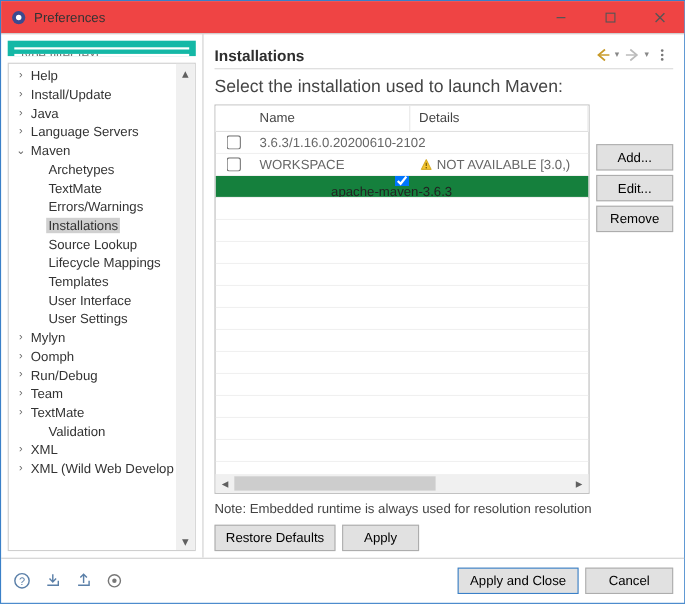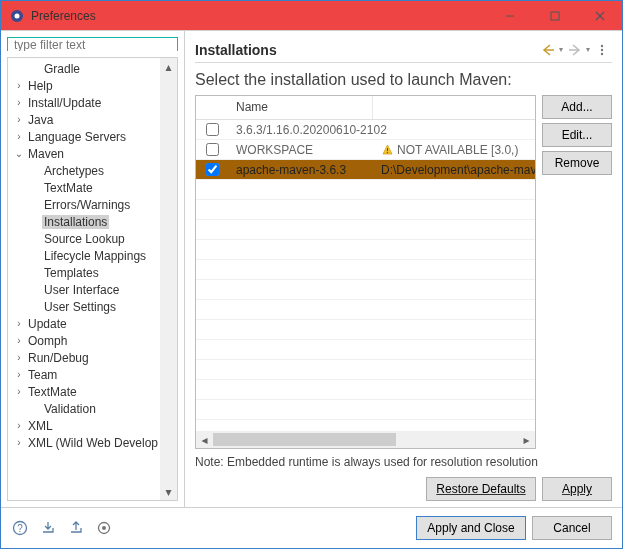--- a/index.html
+++ b/index.html
@@ -5,21 +5,21 @@
   * { box-sizing: border-box; }
   html, body { margin: 0; padding: 0; font-family: "Segoe UI", Tahoma, sans-serif; font-size: 12px; color: #333; }
   .window { width: 623px; height: 549px; background: #fff; border: 1px solid #3a80c8; display: flex; flex-direction: column; }
   .titlebar { height: 30px; background: #ef4444; display: flex; align-items: center; padding: 0 0 0 8px; border-bottom: 1px solid #d0d0d0; }
   .titlebar .icon { width: 16px; height: 16px; margin-right: 6px; display:flex; align-items:center; justify-content:center;}
   .titlebar .title { flex: 1; font-size: 12px; color: #333; }
   .titlebar .winbtn { width: 45px; height: 29px; display: flex; align-items: center; justify-content: center; color: #555; }
 
   .body { flex: 1; display: flex; overflow: hidden; }
   .left { width: 184px; border-right: 1px solid #cfcfcf; display: flex; flex-direction: column; }
-  .filter { margin: 6px; border: 1px solid #14b8a6; height: 14px; }
+  .filter { margin: 6px; border: 6px solid #14b8a6; height: 14px; }
   .filter input { width: 100%; height: 100%; border: none; outline: none; padding: 0 6px; font: inherit; color: #888; }
 
   .tree-wrap { flex: 1; display: flex; overflow: hidden; margin: 0 6px 6px 6px; border: 1px solid #cfcfcf; }
   .tree { flex: 1; overflow: hidden; padding-top: 2px; }
   .vscroll { width: 17px; background: #f0f0f0; display:flex; flex-direction:column; align-items:center;}
   .vscroll .arrow { height:17px; width:100%; display:flex; align-items:center; justify-content:center; color:#606060; background:#f0f0f0;}
   .vscroll .track { flex:1; background:#f0f0f0; position:relative; }
   .vscroll .thumb { position:absolute; top:0; left:2px; right:2px; height:80%; background:#cdcdcd; }
 
   .tree-item { display: flex; align-items: center; height: 17px; padding-left: 4px; white-space: nowrap; }
@@ -38,41 +38,41 @@
 
   .tablearea { display: flex; gap: 6px; flex:1; min-height:0;justify-content:space-between;}
   .tablebox { flex: 1; border: 1px solid #bcbcbc; display:flex; flex-direction:column; min-width:0;}
   .thead { display: flex; background: #fff; border-bottom: 1px solid #e0e0e0; height: 24px; }
   .thead .th { padding: 4px 8px; color: #444; border-right: 1px solid #e8e8e8; }
   .th.chk { width: 32px; border-right:none;}
   .th.name { width: 145px; }
   .th.details { flex: 1; }
   .tbody { flex:1; overflow:hidden; }
   .row { display: flex; align-items: center; height: 20px; border-bottom: 1px solid #f0f0f0; }
-  .row.sel { background: #a16207; }
+  .row.sel { background: #15803d; flex-direction: column; }
   .row .cell { padding: 0 8px; white-space: nowrap; overflow: hidden; }
   .cell.chk { width: 32px; display:flex; align-items:center; justify-content:center; }
   .cell.chk input { margin:0; }
   .cell.name { width: 145px; color:#666; display:flex; align-items:center; gap:4px;}
   .cell.name.sel { color:#222; }
   .cell.details { flex: 1; color:#666; display:flex; align-items:center; gap:4px;}
   .cell.details.sel { color:#222;}
   .grey { color:#9a9a9a; }
   .warn { width:12px; height:12px; display:inline-flex; align-items:center; justify-content:center;}
 
   .hscroll { height: 17px; background:#f0f0f0; display:flex; align-items:center;}
   .hscroll .arrow { width:17px; height:100%; display:flex; align-items:center; justify-content:center; color:#606060;}
   .hscroll .track { flex:1; position:relative; height:100%;}
   .hscroll .thumb { position:absolute; left:0; top:2px; bottom:2px; width:60%; background:#cdcdcd;}
 
-  .sidebtns { width: 70px; display:flex; flex-direction:column; gap:4px;}
+  .sidebtns { width: 70px; display:flex; flex-direction:column; gap:4px;margin-top:36px;}
   .btn { height: 24px; border: 1px solid #adadad; background: #e1e1e1; font: inherit; padding: 0 8px; cursor: default; display:flex; align-items:center; justify-content:center;}
   .btn.primary { border-color:#3a80c8; }
   .note { font-size: 12px; color: #444; margin-top:6px;}
-  .rightbtns { display:flex; justify-content:flex-end; gap:6px; margin-top:8px;text-decoration:underline;}
+  .rightbtns { display:flex; gap:6px; margin-top:8px;}
 
   .footer { border-top: 1px solid #cfcfcf; padding: 8px 10px; display:flex; align-items:center;}
   .footer .ficons { display:flex; gap:10px; align-items:center; }
   .footer .ficon { width:18px; height:18px; display:flex; align-items:center; justify-content:center;}
   .footer .spacer { flex:1;}
   .footer .btn { min-width: 90px; margin-left:6px;}
 </style>
 </head>
 <body>
 
@@ -103,24 +103,20 @@
       </div>
   </div>
 
   <div class="body">
     <div class="left">
       <div class="filter">
         <input type="text" placeholder="type filter text" style="">
       </div>
       <div class="tree-wrap">
         <div class="tree" id="tree">
-            <div class="tree-item depth1">
-              <span class="tw"></span>
-              <span class="lbl">Gradle</span>
-            </div>
             <div class="tree-item">
               <span class="tw">›</span>
               <span class="lbl">Help</span>
             </div>
             <div class="tree-item">
               <span class="tw">›</span>
               <span class="lbl">Install/Update</span>
             </div>
             <div class="tree-item">
               <span class="tw">›</span>
@@ -165,21 +161,21 @@
             <div class="tree-item depth1">
               <span class="tw"></span>
               <span class="lbl">User Interface</span>
             </div>
             <div class="tree-item depth1">
               <span class="tw"></span>
               <span class="lbl">User Settings</span>
             </div>
             <div class="tree-item">
               <span class="tw">›</span>
-              <span class="lbl">Update</span>
+              <span class="lbl">Mylyn</span>
             </div>
             <div class="tree-item">
               <span class="tw">›</span>
               <span class="lbl">Oomph</span>
             </div>
             <div class="tree-item">
               <span class="tw">›</span>
               <span class="lbl">Run/Debug</span>
             </div>
             <div class="tree-item">
@@ -238,20 +234,21 @@
             </svg>
           </div>
       </div>
       <div class="subhead">Select the installation used to launch Maven:</div>
 
       <div class="tablearea">
         <div class="tablebox">
           <div class="thead">
             <div class="th chk"></div>
             <div class="th name">Name</div>
+            <div class="th details">Details</div>
           </div>
           <div class="tbody" id="tbody">
               <div class="row">
                 <div class="cell chk">
                   <input type="checkbox" style="">
                 </div>
                 <div class="cell details grey">
                   <span>3.6.3/1.16.0.20200610-2102</span>
                 </div>
               </div>

